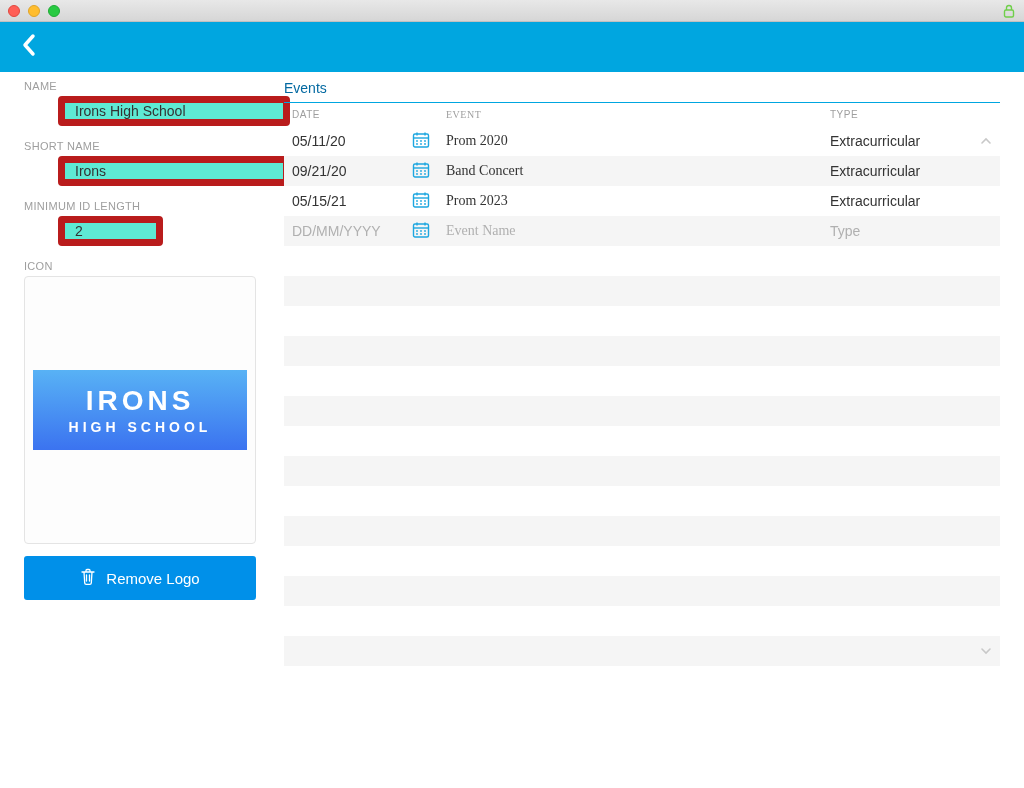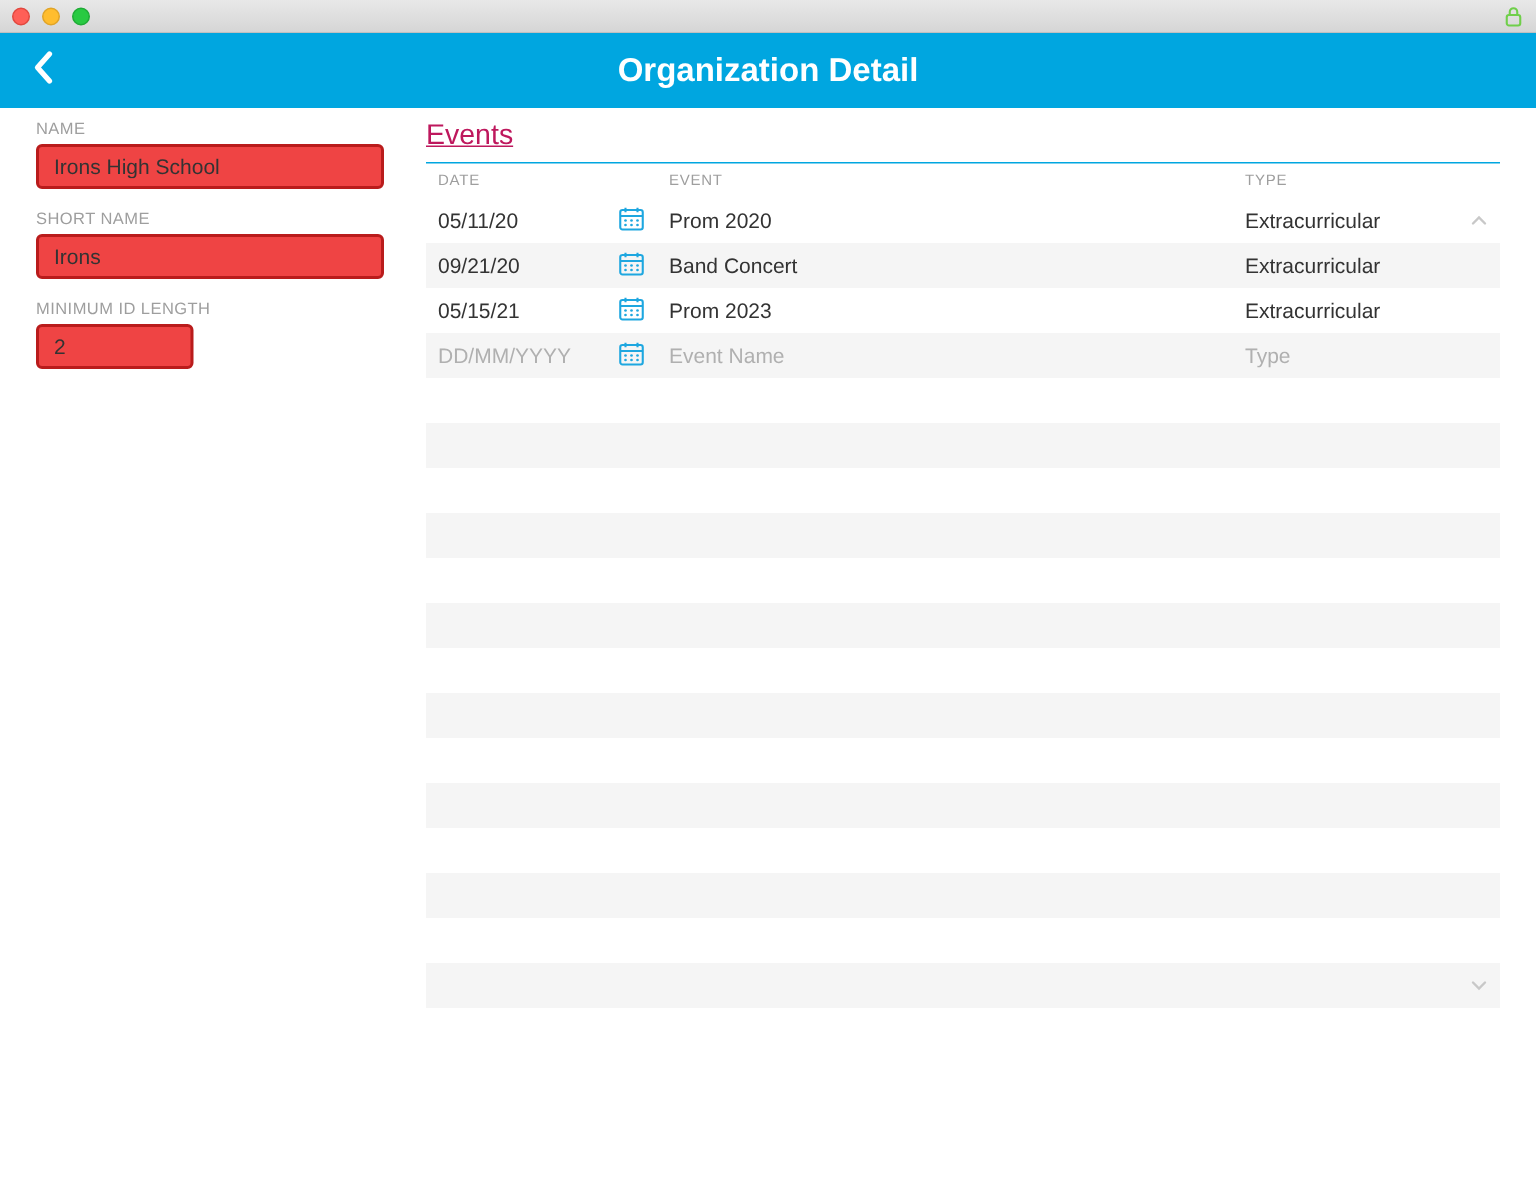--- a/index.html
+++ b/index.html
@@ -92,23 +92,24 @@
       letter-spacing: 0.3px;
       margin-bottom: 4px;
       text-transform: uppercase;
     }
     .text-input {
       width: 100%;
       height: 30px;
       padding: 4px 10px;
       font-size: 14px;
       color: #333;
-      border: 2px solid #b91c1c;
+      border: 7px solid #b91c1c;
       border-radius: 4px;
-      background: #ef4444;
+      background: #5eead4;
+      margin-left: 34px;
     }
     .field-group {
       margin-bottom: 14px;
     }
     .row-two {
       display: flex;
       gap: 22px;
     }
     .row-two > .field-group {
       flex: 1;
@@ -157,25 +158,24 @@
       font-size: 15px;
       font-weight: 400;
       display: flex;
       align-items: center;
       justify-content: center;
       gap: 10px;
       cursor: pointer;
     }
     
     .section-title {
-      font-size: 19px;
-      color: #be185d;
+      font-size: 14px;
+      color: #0369a1;
       margin-bottom: 6px;
       font-weight: 400;
-      text-decoration: underline;
     }
     .events-wrap {
       border-top: 1px solid #00a6e0;
     }
     .events-table {
       width: 100%;
       border-collapse: collapse;
     }
     .events-table th {
       text-align: left;
@@ -195,21 +195,21 @@
     .events-table tbody tr:nth-child(even) {
       background: #f5f5f5;
     }
     .events-table td {
       font-size: 14px;
       color: #333;
       padding: 4px 8px;
     }
     .col-date { width: 120px; }
     .col-calicon { width: 32px; }
-    .col-event { width: auto; }
+    .col-event { width: auto; font-family: Liberation Serif, serif; }
     .col-type { width: 150px; }
     .col-chevron { width: 24px; text-align: right; color: #c0c0c0; }
     .placeholder-row td {
       color: #b0b0b0;
     }
     .cal-icon {
       display: inline-flex;
       width: 18px;
       height: 18px;
       align-items: center;
@@ -237,39 +237,55 @@
     </svg>
   </div>
 </div>
 
 <div class="header">
   <div class="back-chevron">
     <svg width="18" height="26" viewBox="0 0 18 26">
       <path d="M13 4 L5 13 L13 22" stroke="#ffffff" stroke-width="3.5" fill="none" stroke-linecap="round" stroke-linejoin="round"></path>
     </svg>
   </div>
-  <div class="header-title">Organization Detail</div>
 </div>
 
 <div class="main">
 
   <div class="left-col">
     <div class="field-group">
       <div class="field-label">NAME</div>
       <input class="text-input" value="Irons High School" style="">
     </div>
     <div class="row-two">
       <div class="field-group">
         <div class="field-label">SHORT NAME</div>
         <input class="text-input" value="Irons" style="">
       </div>
     </div>
     <div class="field-group">
       <div class="field-label">MINIMUM ID LENGTH</div>
       <input class="text-input narrow" value="2" style="">
+    </div>
+    <div class="field-group">
+      <div class="field-label">ICON</div>
+      <div class="icon-box">
+        <div class="logo-img">
+          <div class="logo-line1">IRONS</div>
+          <div class="logo-line2">HIGH SCHOOL</div>
+        </div>
+      </div>
+      <button class="remove-btn">
+        <span>
+          <svg width="16" height="18" viewBox="0 0 16 18">
+            <path d="M2 4 h12 M6 4 V2.5 a1 1 0 0 1 1 -1 h2 a1 1 0 0 1 1 1 V4 M4 4 l0.7 11 a1.5 1.5 0 0 0 1.5 1.4 h3.6 a1.5 1.5 0 0 0 1.5 -1.4 L12 4 M6.5 7 v6 M9.5 7 v6" stroke="#ffffff" stroke-width="1.3" fill="none" stroke-linecap="round"></path>
+          </svg>
+        </span>
+        <span>Remove Logo</span>
+      </button>
     </div>
   </div>
 
   <div class="right-col">
     <div class="section-title">Events</div>
     <div class="events-wrap">
       <table class="events-table">
         <thead>
           <tr>
             <th class="col-date">DATE</th>

